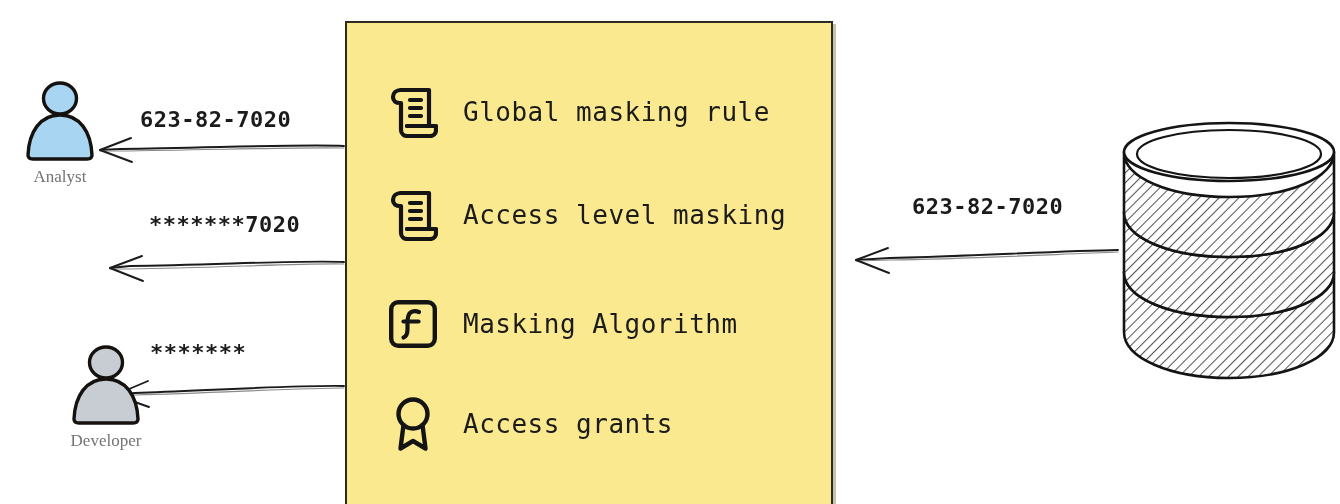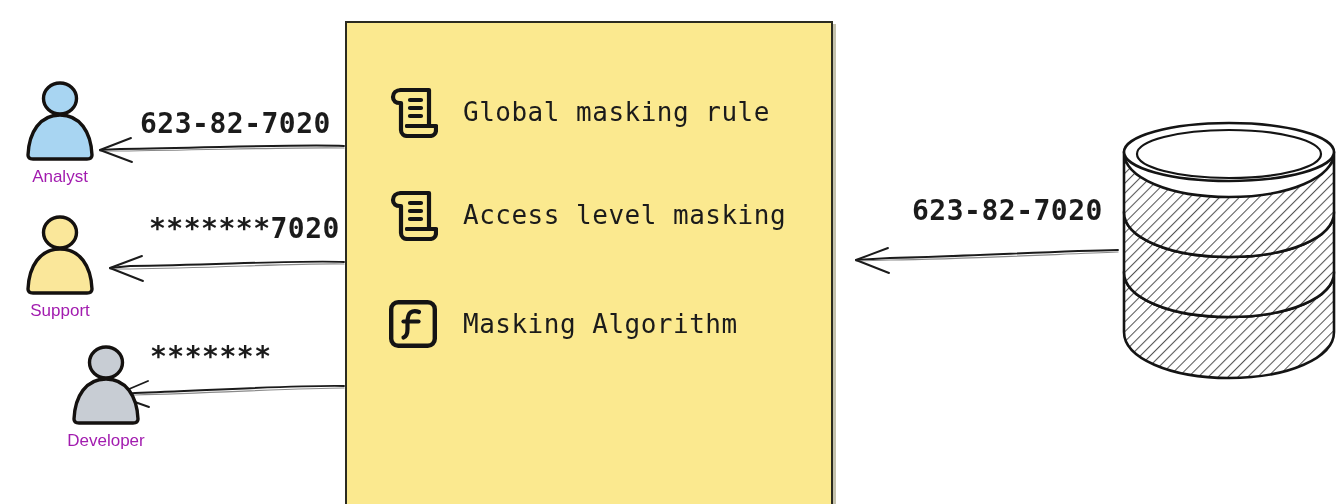--- a/index.html
+++ b/index.html
@@ -22,37 +22,37 @@
   .actor {
     position: absolute;
     width: 120px;
     text-align: center;
   }
   .actor .person-svg {
     display: block;
     margin: 0 auto;
   }
   .actor-label {
-    font-family: Liberation Sans, sans-serif;
+    font-family: Liberation Serif, serif;
     font-size: 17px;
-    color: #a21caf;
+    color: #737373;
     letter-spacing: 0px;
     margin-top: 1px;
     white-space: nowrap;
   }
 
   #actor-analyst   { left: 0px;  top: 78px; }
   #actor-support   { left: 0px;  top: 212px; }
   #actor-developer { left: 0px;  top: 342px; margin-left: 46px; }
 
   
   .flow-label {
     position: absolute;
     font-family: "DejaVu Sans Mono", "Liberation Mono", monospace;
-    font-size: 28px;
+    font-size: 22px;
     font-weight: bold;
     color: #1b1b1b;
     letter-spacing: 0.5px;
     white-space: nowrap;
   }
   #label-analyst   { left: 140px; top: 107px; }
   #label-support   { left: 149px; top: 212px; }
   #label-developer { left: 150px; top: 340px; }
   #label-source    { left: 912px; top: 194px; }
 
@@ -147,27 +147,20 @@
   </svg>
 
   <div class="actor" id="actor-analyst">
     <svg class="person-svg" width="86" height="88" viewBox="0 0 86 88" xmlns="http://www.w3.org/2000/svg">
       <ellipse cx="43" cy="20.5" rx="16.5" ry="15.5" fill="#a8d5f2" stroke="#14110f" stroke-width="3.4"></ellipse>
       <path d="M43,37 C23,37 12,54 11,77 C11,80 13,81 16,81 L70,81 C73,81 75,80 75,77 C74,54 63,37 43,37 Z" fill="#a8d5f2" stroke="#14110f" stroke-width="3.4" stroke-linejoin="round"></path>
     </svg>
     <div class="actor-label">Analyst</div>
   </div>
 
-  <div class="actor" id="actor-support">
-    <svg class="person-svg" width="86" height="88" viewBox="0 0 86 88" xmlns="http://www.w3.org/2000/svg">
-      <ellipse cx="43" cy="20.5" rx="16.5" ry="15.5" fill="#fae79a" stroke="#14110f" stroke-width="3.4"></ellipse>
-      <path d="M43,37 C23,37 12,54 11,77 C11,80 13,81 16,81 L70,81 C73,81 75,80 75,77 C74,54 63,37 43,37 Z" fill="#fae79a" stroke="#14110f" stroke-width="3.4" stroke-linejoin="round"></path>
-    </svg>
-    <div class="actor-label">Support</div>
-  </div>
 
   <div class="actor" id="actor-developer">
     <svg class="person-svg" width="86" height="88" viewBox="0 0 86 88" xmlns="http://www.w3.org/2000/svg">
       <ellipse cx="43" cy="20.5" rx="16.5" ry="15.5" fill="#c8cdd4" stroke="#14110f" stroke-width="3.4"></ellipse>
       <path d="M43,37 C23,37 12,54 11,77 C11,80 13,81 16,81 L70,81 C73,81 75,80 75,77 C74,54 63,37 43,37 Z" fill="#c8cdd4" stroke="#14110f" stroke-width="3.4" stroke-linejoin="round"></path>
     </svg>
     <div class="actor-label">Developer</div>
   </div>
 
   <div class="flow-label" id="label-analyst">623-82-7020</div>
@@ -207,20 +200,29 @@
       <span class="policy-icon">
         <svg width="50" height="50" viewBox="0 0 50 50" xmlns="http://www.w3.org/2000/svg">
           <rect x="3.2" y="3.2" width="43.6" height="43.6" rx="7" fill="none" stroke="#141414" stroke-width="4.4"></rect>
           <path d="M31,13 C31,13 26,11 22.5,13.5 C19.5,15.7 19.5,20 19.5,24 L19.5,30 C19.5,34 18.5,37.5 15.5,38.5" fill="none" stroke="#141414" stroke-width="4.2" stroke-linecap="round"></path>
           <path d="M15.5,22.5 L30.5,22.5" fill="none" stroke="#141414" stroke-width="4.2" stroke-linecap="round"></path>
         </svg>
       </span>
       <span class="policy-text">Masking Algorithm</span>
     </div>
 
+    <div class="policy-row" id="policy-row-3">
+      <span class="policy-icon">
+        <svg width="48" height="56" viewBox="0 0 48 56" xmlns="http://www.w3.org/2000/svg">
+          <circle cx="24" cy="18" r="14.5" fill="none" stroke="#141414" stroke-width="4.4"></circle>
+          <path d="M14.5,29 L11.5,52.5 L24,45 L36.5,52.5 L33.5,29" fill="none" stroke="#141414" stroke-width="4.4" stroke-linejoin="round" stroke-linecap="round"></path>
+        </svg>
+      </span>
+      <span class="policy-text">Access grants</span>
+    </div>
   </div>
 
   <div id="database">
     <svg width="222" height="280" viewBox="0 0 222 280" xmlns="http://www.w3.org/2000/svg">
       <defs>
         <pattern id="hatch" width="7" height="7" patternTransform="rotate(45)" patternUnits="userSpaceOnUse">
           <rect width="7" height="7" fill="#ffffff"></rect>
           <line x1="0" y1="0" x2="0" y2="7" stroke="#565656" stroke-width="2.1"></line>
         </pattern>
       </defs>

